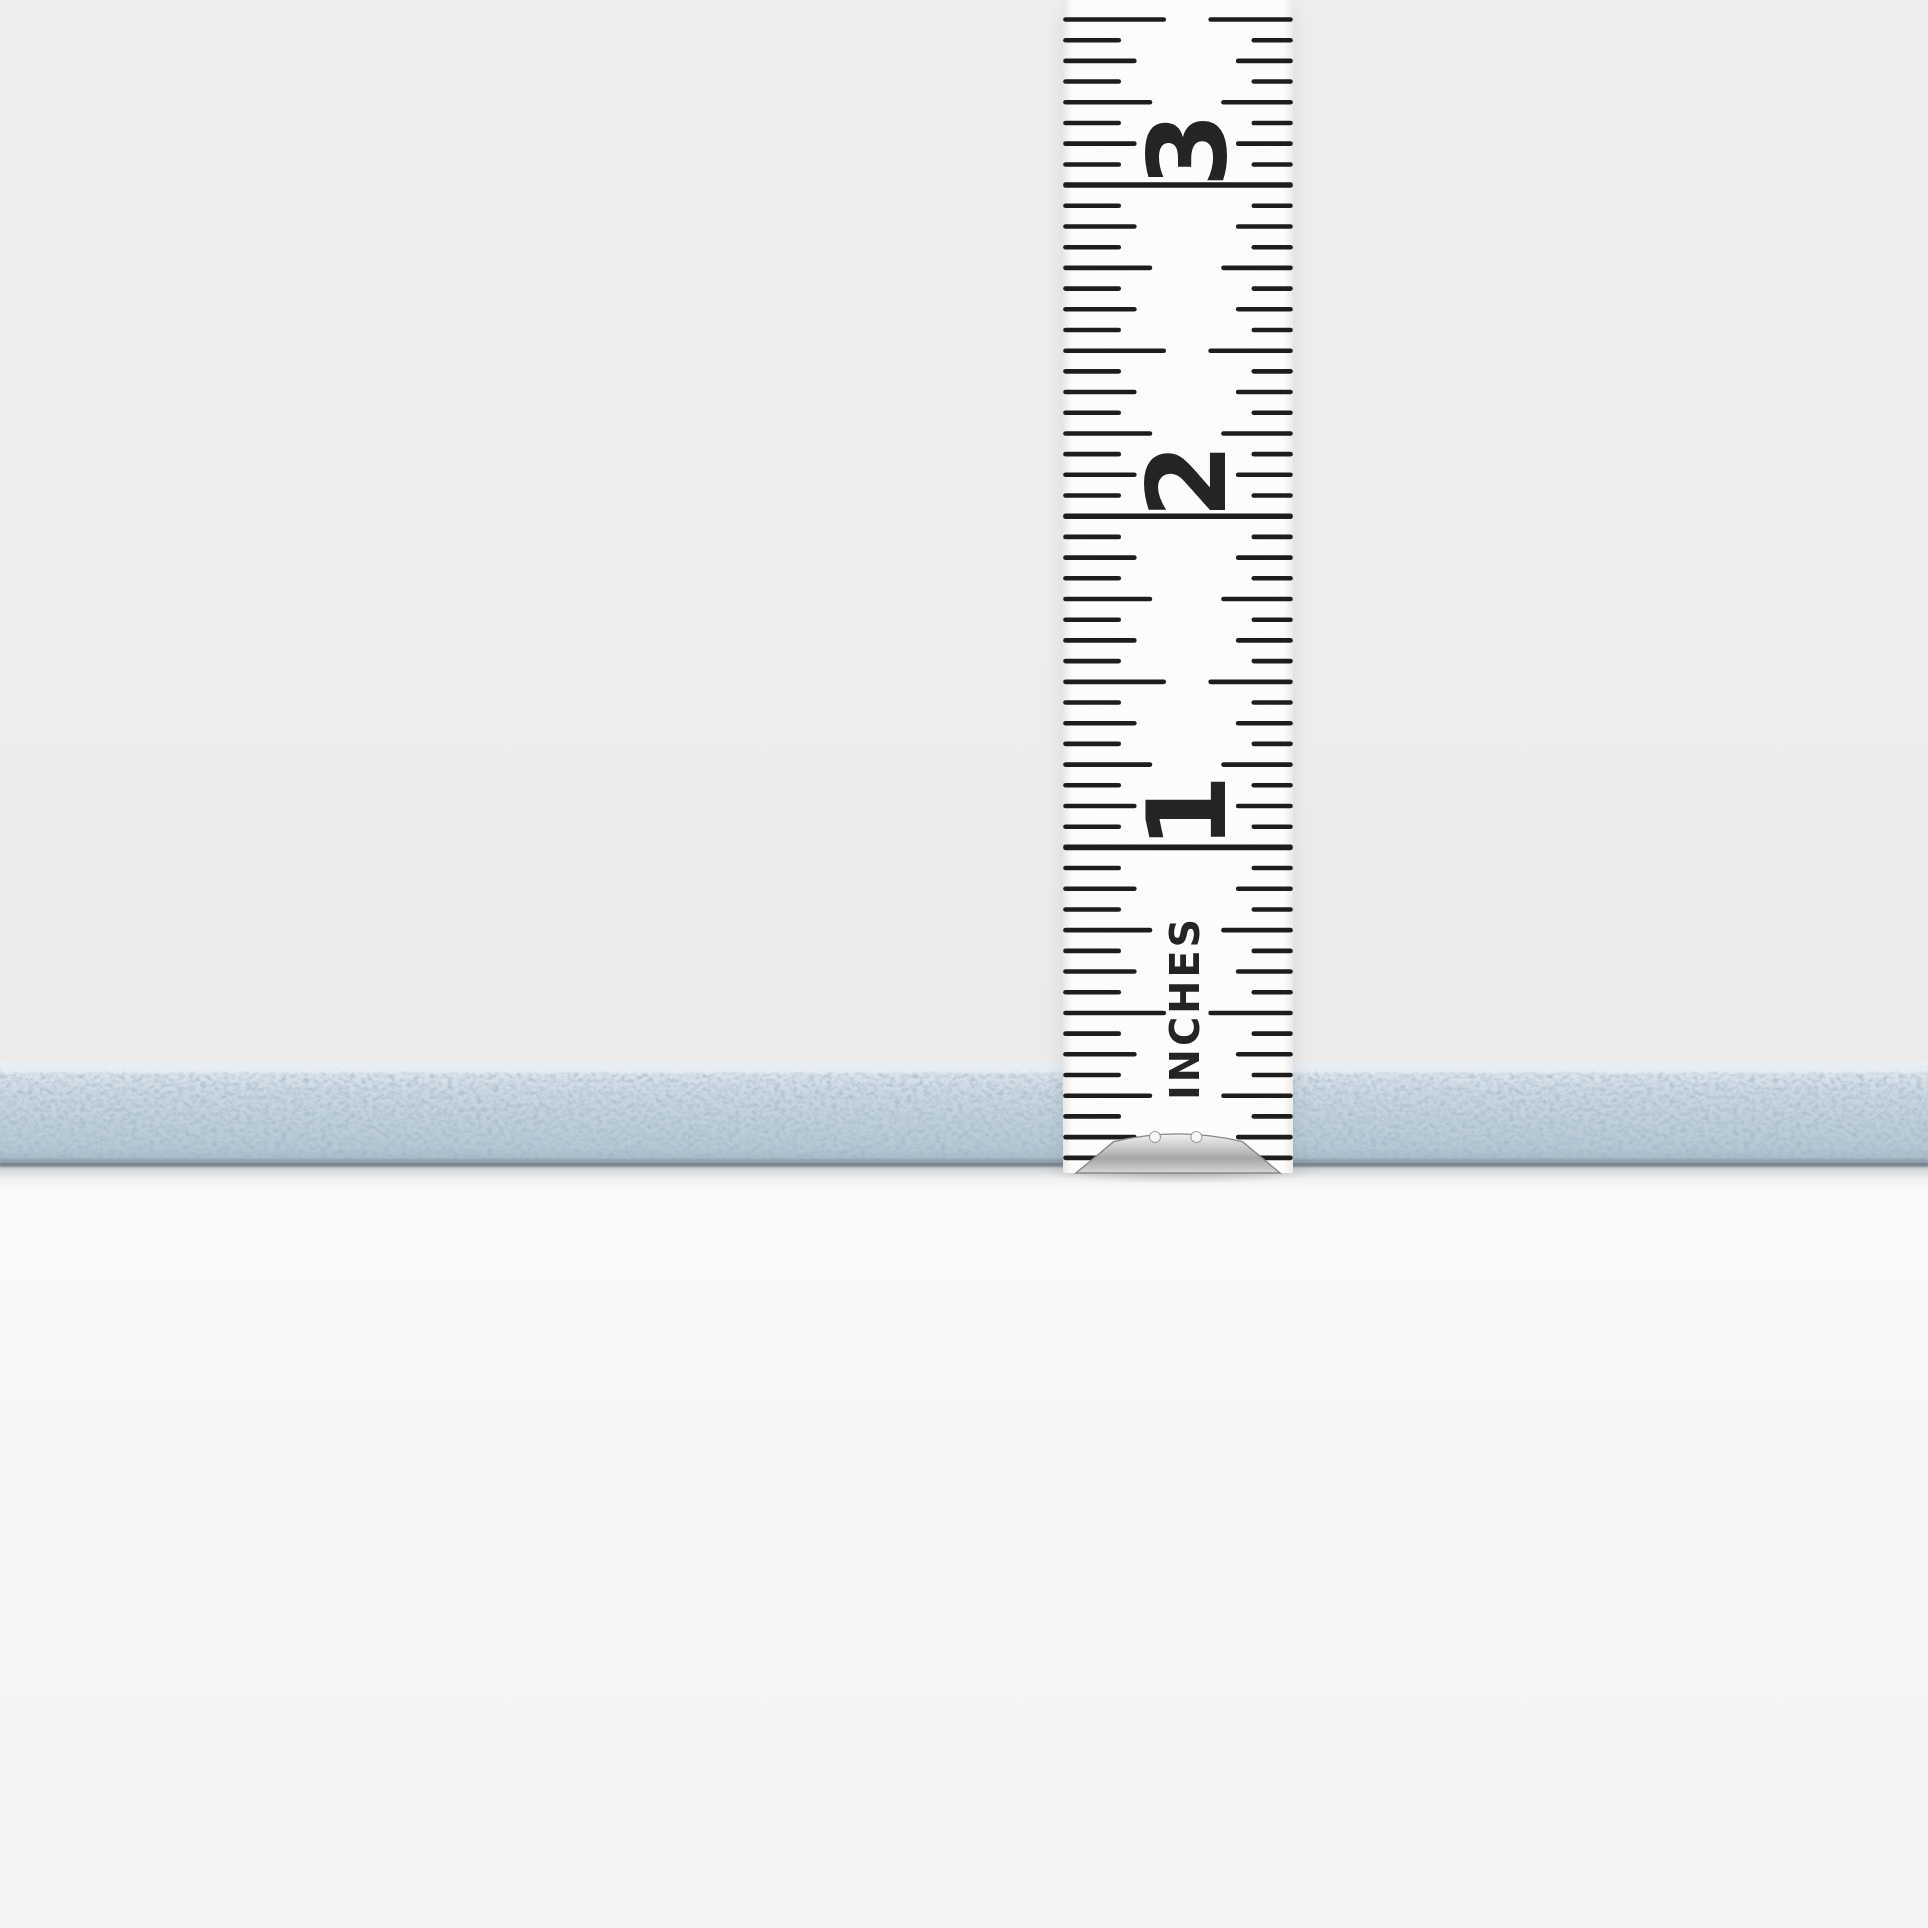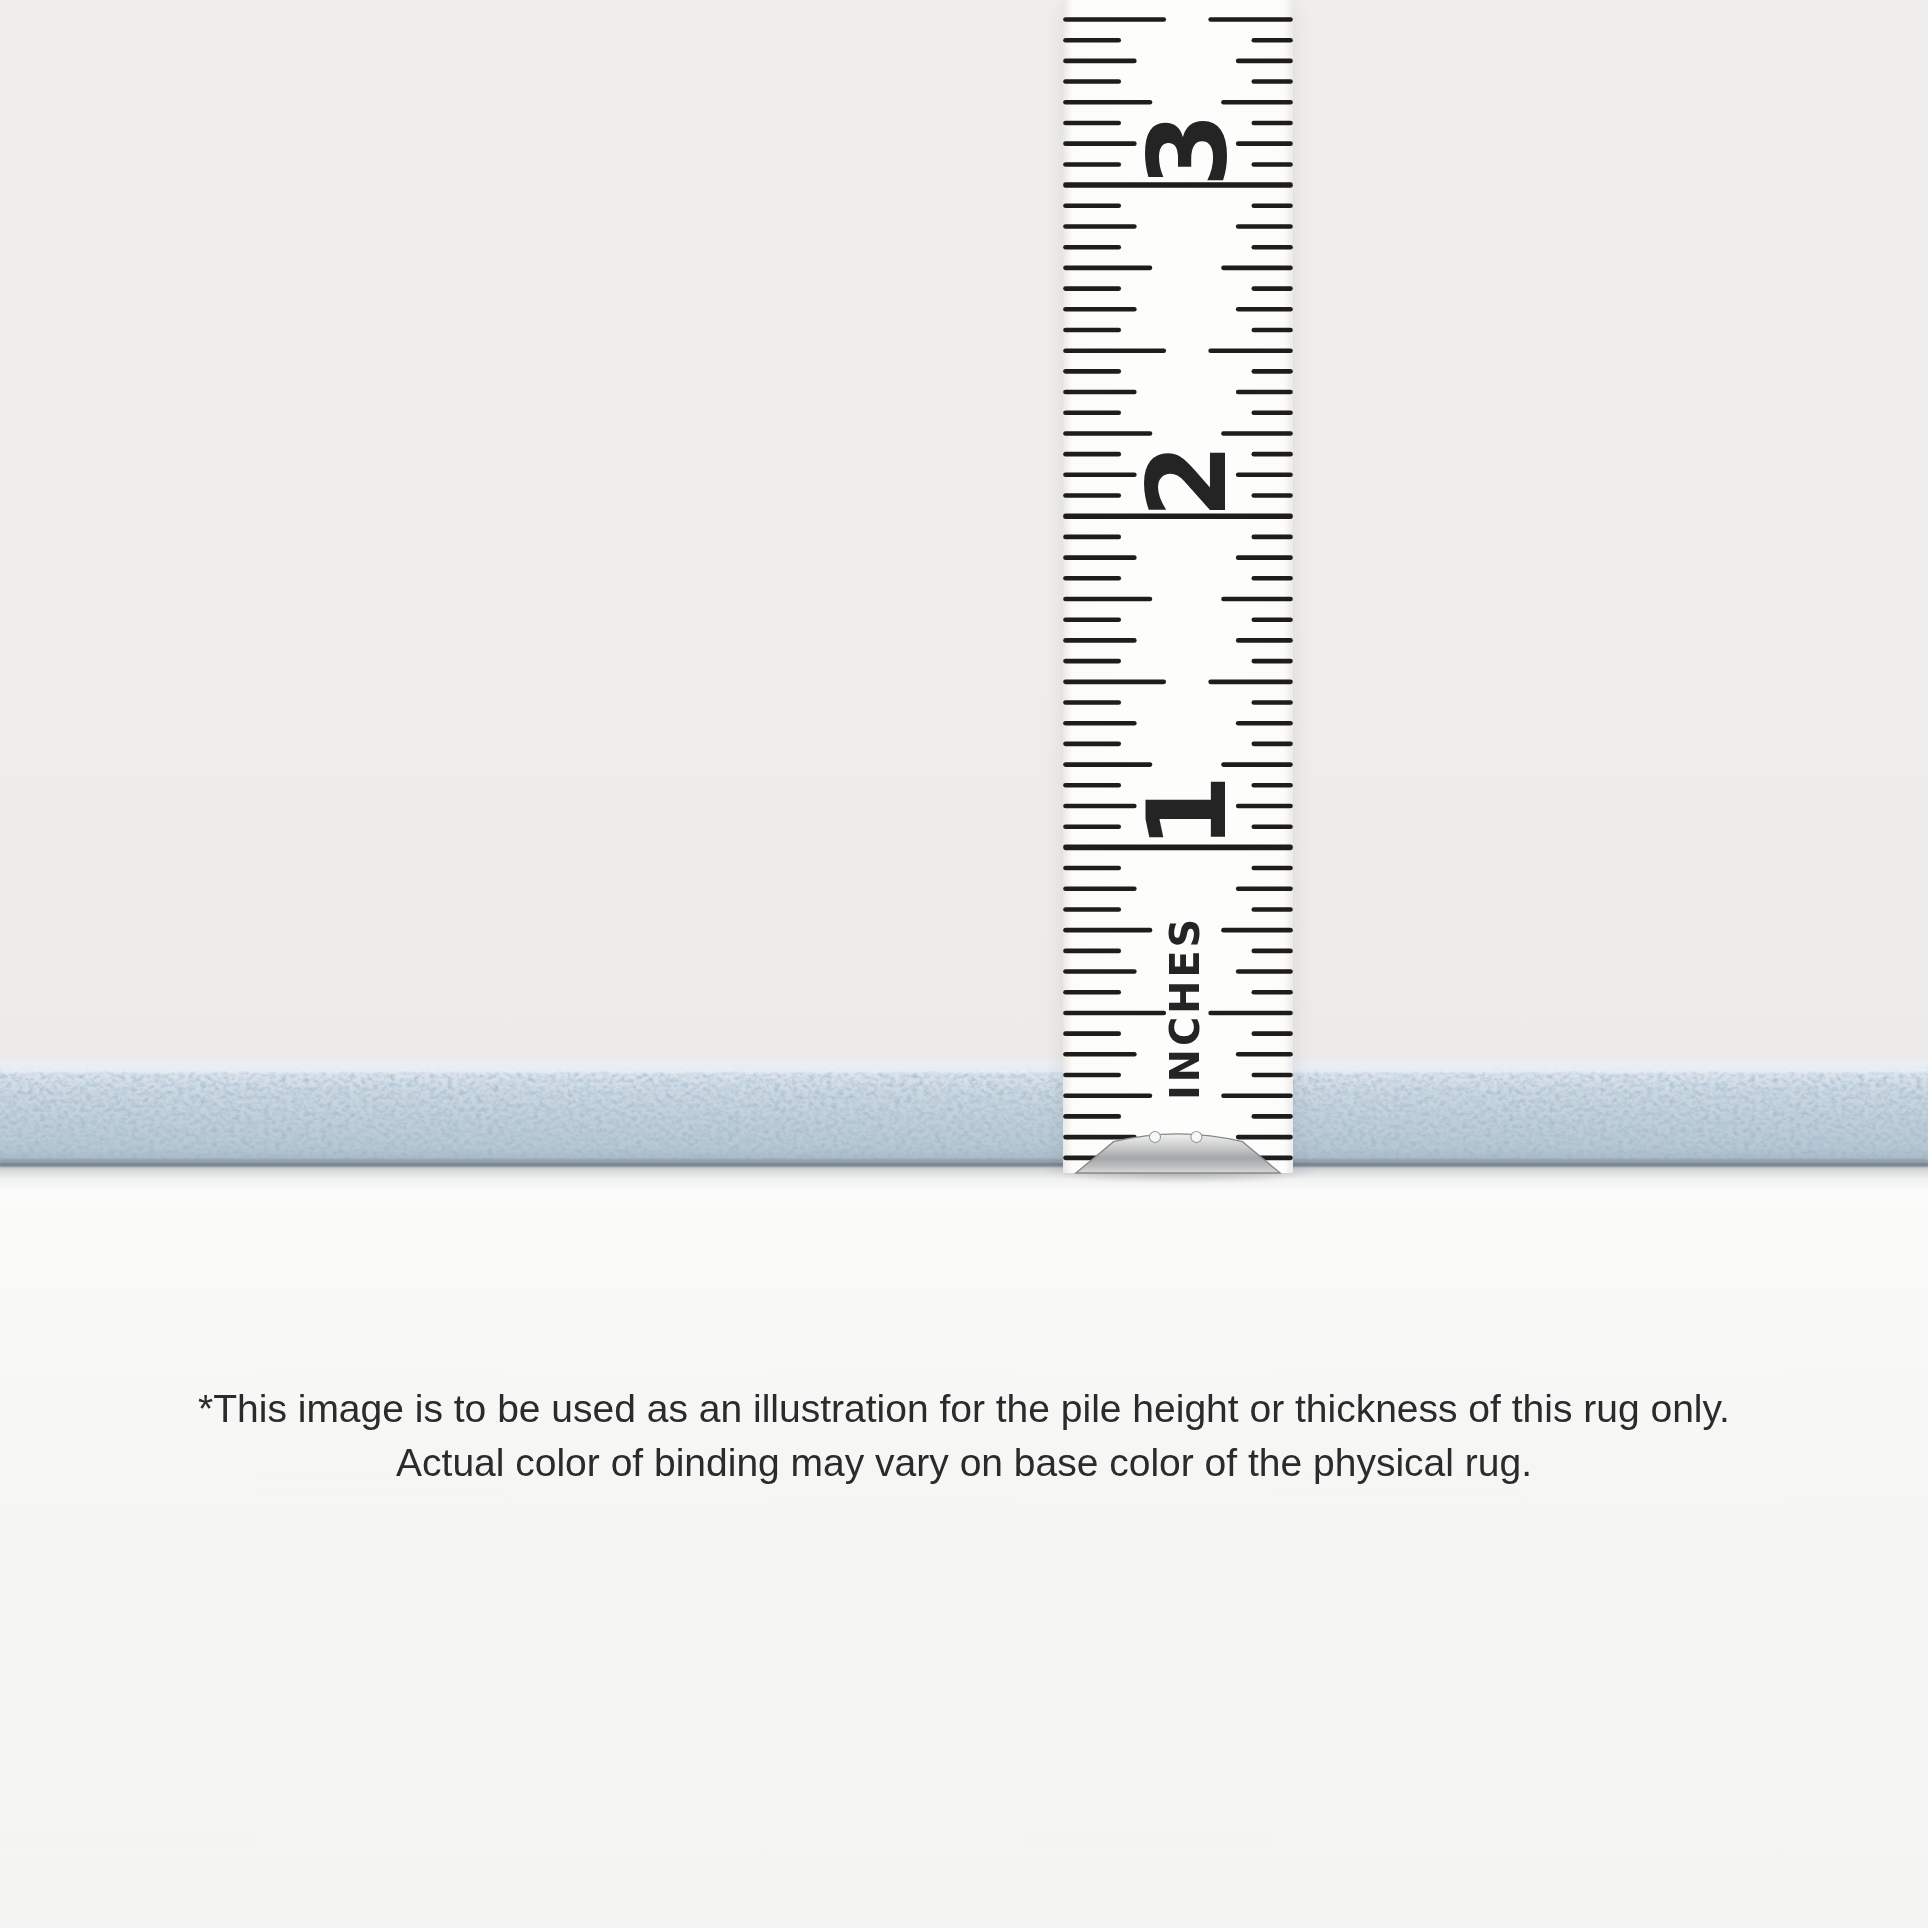--- a/index.html
+++ b/index.html
@@ -202,19 +202,15 @@
       </defs>
       <path d="M14,52 L55,18 Q125,1 195,18 L236,52 Z" fill="url(#clipGrad)" stroke="#87888a" stroke-width="1.5"></path>
       <circle cx="100" cy="13" r="6" fill="#f7f7f7" stroke="#9a9b9d" stroke-width="1.2"></circle>
       <circle cx="145" cy="13" r="6" fill="#f7f7f7" stroke="#9a9b9d" stroke-width="1.2"></circle>
     </svg>
   <span class="ruler-number" style="top: 150px;">3</span>
       <span class="ruler-number" style="top: 481px;">2</span>
       <span class="ruler-number" style="top: 812px;">1</span>
     </div>
 
-  <div class="caption">
-    <div>*This image is to be used as an illustration for the pile height or thickness of this rug only.</div>
-    <div>Actual color of binding may vary on base color of the physical rug.</div>
-  </div>
 
 </div>
 
 
 </body></html>

